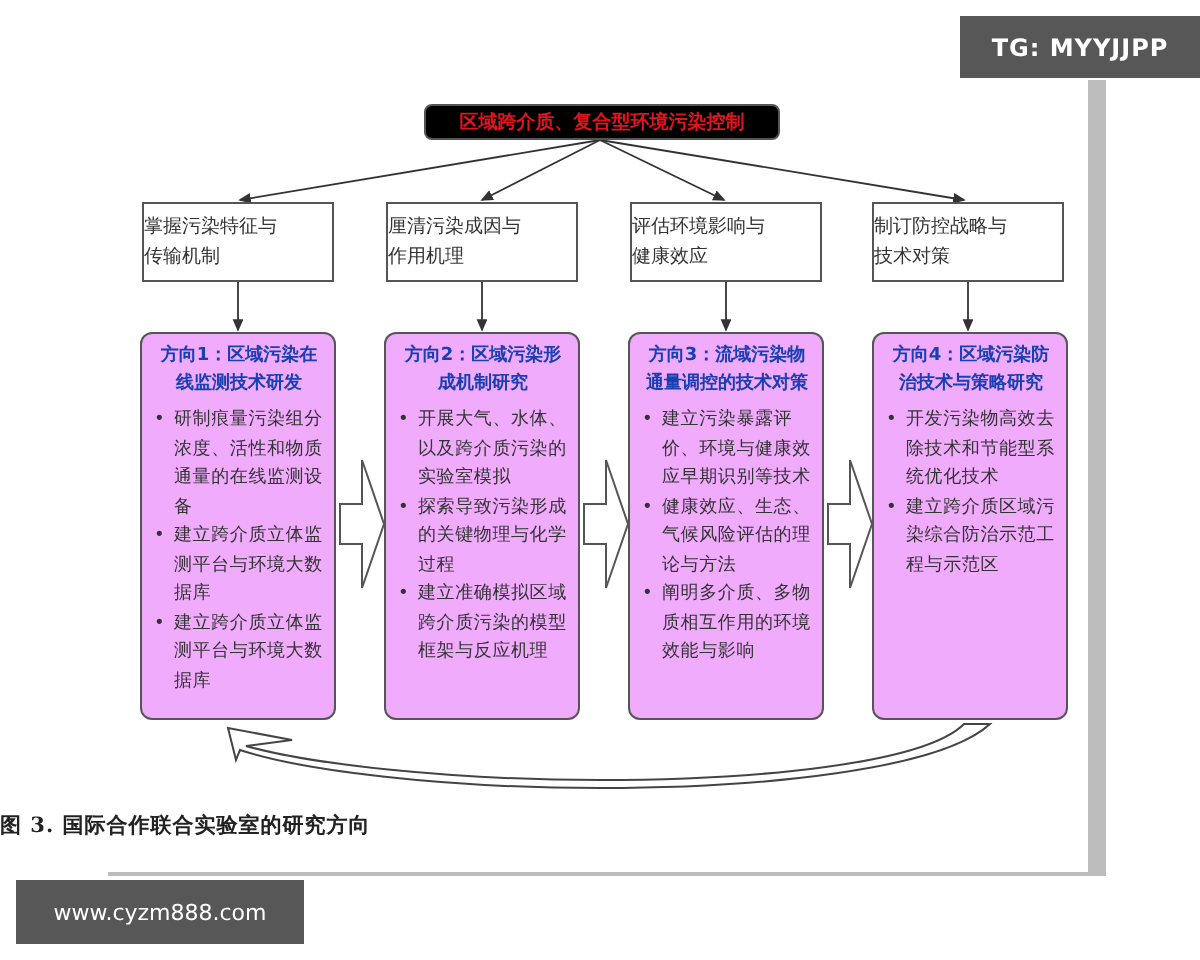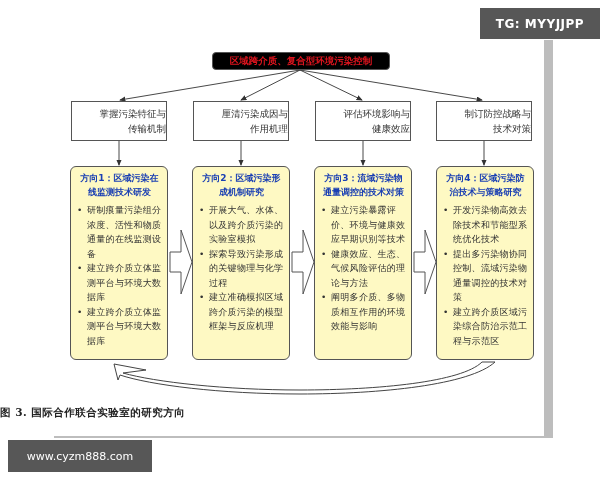--- a/index.html
+++ b/index.html
@@ -13,23 +13,23 @@
   .wm-top { position: absolute; left: 480px; top: 8px; width: 120px; height: 31px; background: #575757; color: #fff;
             font-family: "DejaVu Sans", sans-serif; font-weight: bold; font-size: 12px; letter-spacing: 0.5px;
             display: flex; align-items: center; justify-content: center; }
   .wm-bottom { position: absolute; left: 8px; top: 440px; width: 144px; height: 32px; background: #575757; color: #fff;
                font-family: "DejaVu Sans", sans-serif; font-size: 11px; display: flex; align-items: center; justify-content: center; }
 
   .root-box { position: absolute; left: 212px; top: 52px; width: 178px; height: 18px; border: 1px solid #555; border-radius: 4px;
               background: #000000; color: #e0141e; font-weight: bold; font-size: 9.5px; display: flex; align-items: center; justify-content: center; }
 
   .goal-box { position: absolute; top: 101px; width: 96px; height: 40px; border: 1px solid #555; background: #fff;
-              font-size: 9.5px; line-height: 15px; text-align: right; display: flex; flex-direction: column; justify-content: center; color: #333; }
+              font-size: 9.5px; line-height: 15px; text-align: left; display: flex; flex-direction: column; justify-content: center; color: #333; }
 
-  .dir-box { position: absolute; top: 166px; width: 98px; height: 194px; border: 1px solid #555; border-radius: 6px; background: #fef9c3; padding: 4px 4px 0 5px; }
+  .dir-box { position: absolute; top: 166px; width: 98px; height: 194px; border: 1px solid #555; border-radius: 6px; background: #f0abfc; padding: 4px 4px 0 5px; }
   .dir-title { color: #1a3fb3; font-weight: bold; font-size: 9px; line-height: 14px; text-align: center; margin-bottom: 4px; }
   .dir-list { list-style: none; }
   .dir-list li { position: relative; padding-left: 11px; font-size: 9px; line-height: 14.5px; color: #333; letter-spacing: 0.3px; }
   .dir-list li::before { content: "•"; position: absolute; left: 1px; top: 0; color: #333; }
 
   .caption { position: absolute; left: 0; top: 406px; width: 600px; text-align: left; font-family: "DejaVu Serif", "Liberation Serif", serif;
              font-weight: bold; font-size: 10.5px; color: #222; letter-spacing: 0.5px; }
 
   svg.connectors { position: absolute; left: 0; top: 0; width: 600px; height: 480px; pointer-events: none; }
 </style>
@@ -114,20 +114,19 @@
   <ul class="dir-list">
     <li>建立污染暴露评价、环境与健康效应早期识别等技术</li>
     <li>健康效应、生态、气候风险评估的理论与方法</li>
     <li>阐明多介质、多物质相互作用的环境效能与影响</li>
   </ul>
 </div>
 <div class="dir-box" style="left:436px;">
   <div class="dir-title">方向4：区域污染防治技术与策略研究</div>
   <ul class="dir-list">
     <li>开发污染物高效去除技术和节能型系统优化技术</li>
-    <li>提出多污染物协同控制、流域污染物通量调控的技术对策</li>
     <li>建立跨介质区域污染综合防治示范工程与示范区</li>
   </ul>
 </div>
 
 <div class="caption">图 3. 国际合作联合实验室的研究方向</div>
 
 <div class="wm-bottom">www.cyzm888.com</div>
 
 </body></html>

